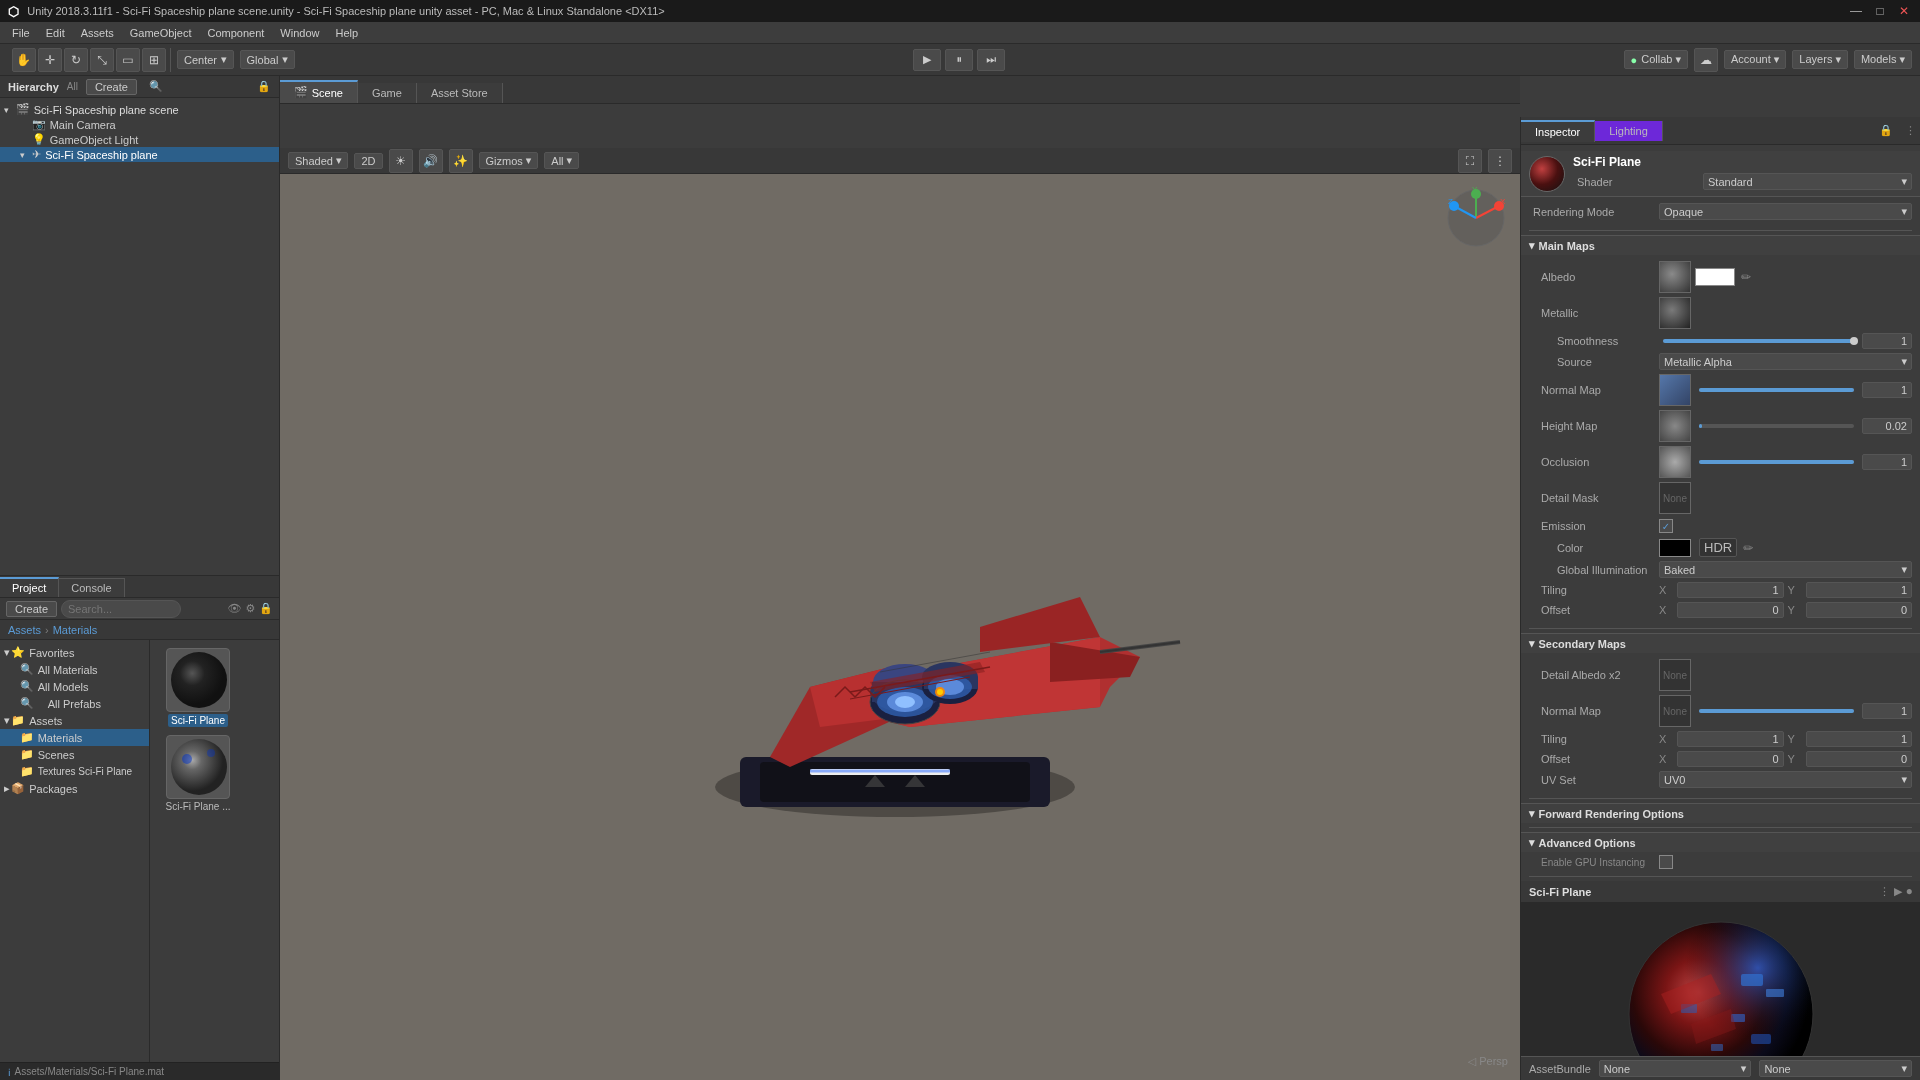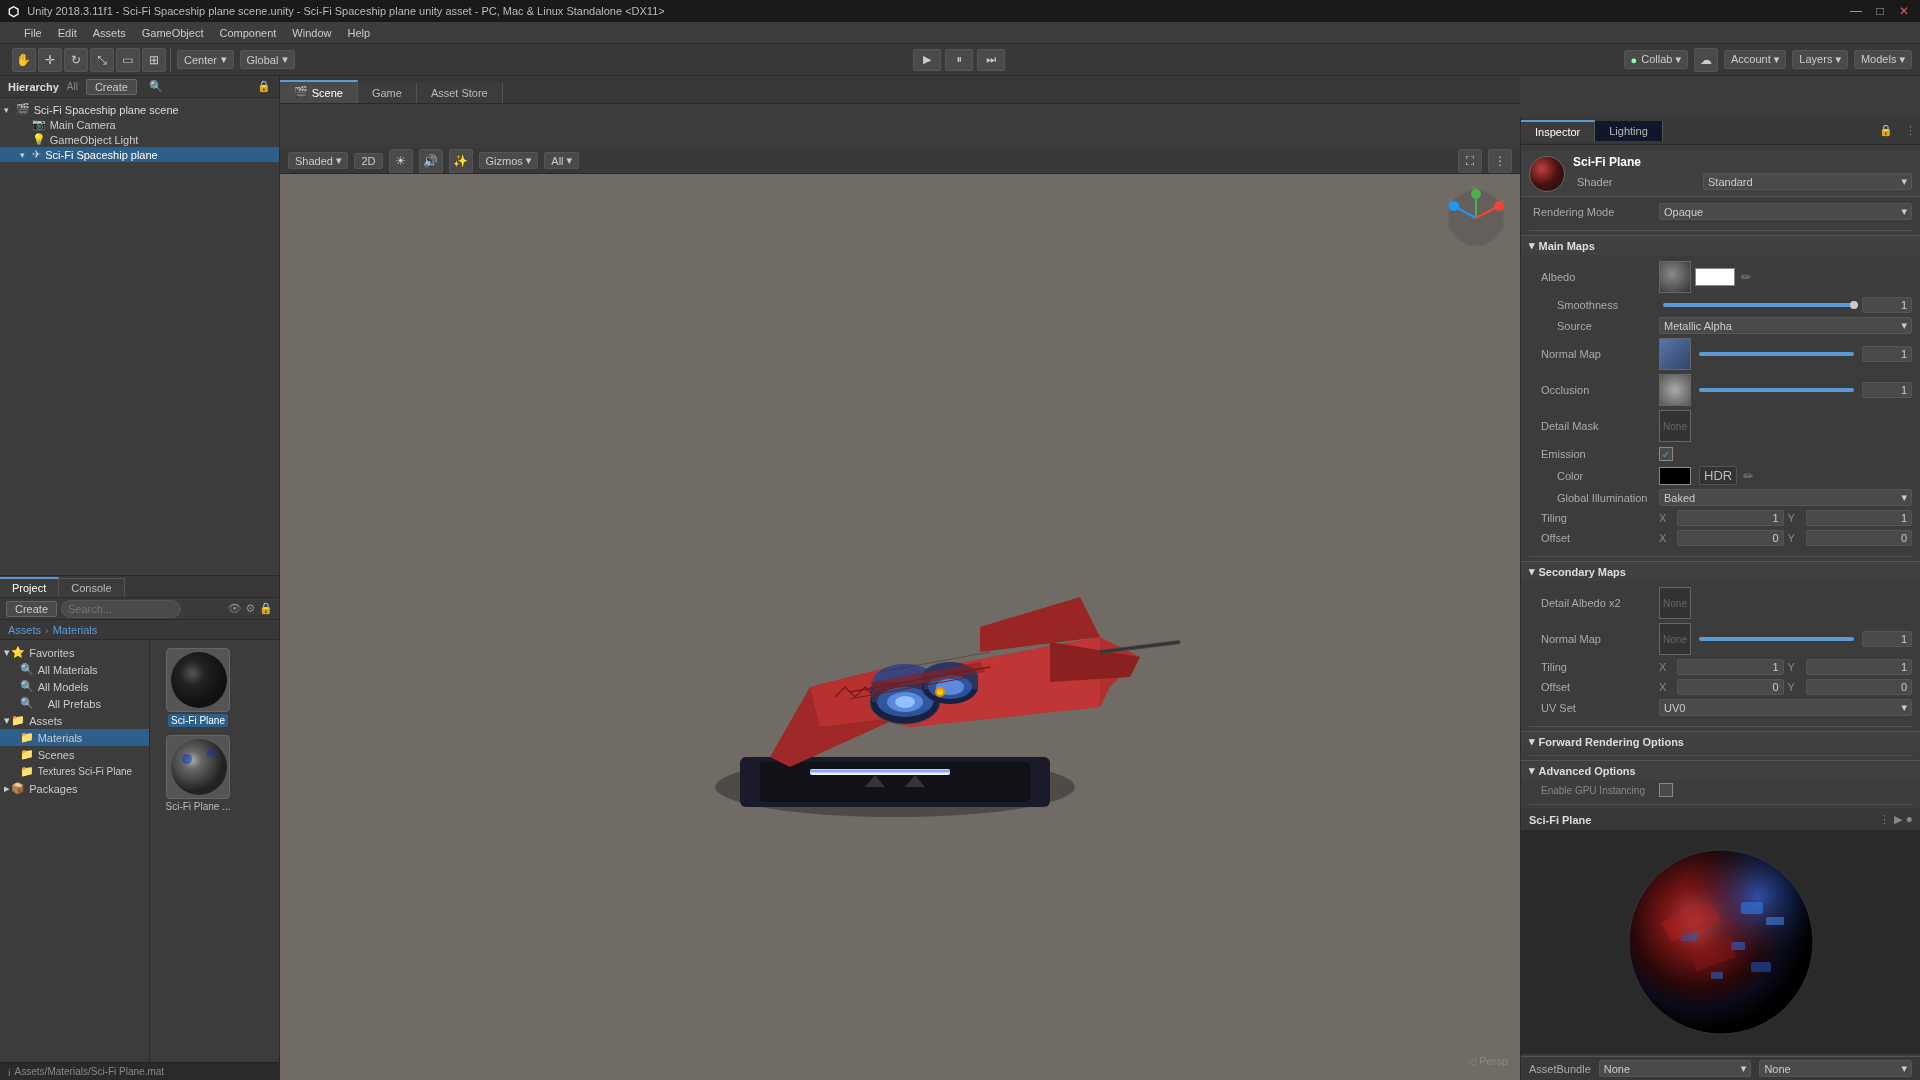--- a/index.html
+++ b/index.html
@@ -5,21 +5,21 @@
     * { margin: 0; padding: 0; box-sizing: border-box; }
     body { width: 1920px; height: 1080px; overflow: hidden; background: #3c3c3c; font-family: Arial, sans-serif; font-size: 11px; color: #ccc; user-select: none; }
 
     
     #titlebar { width: 100%; height: 22px; background: #1a1a1a; display: flex; align-items: center; justify-content: space-between; padding: 0 8px; color: #bbb; font-size: 11px; }
     #titlebar-left { display: flex; align-items: center; gap: 8px; }
     #titlebar-right { display: flex; gap: 8px; }
     .win-btn { width: 16px; height: 16px; display: flex; align-items: center; justify-content: center; cursor: pointer; color: #aaa; font-size: 12px; }
 
     
-    #menubar { width: 100%; height: 22px; background: #3d3d3d; display: flex; align-items: center; padding: 0 16px; border-bottom: 1px solid #2a2a2a; }
+    #menubar { width: 100%; height: 22px; background: #3d3d3d; display: flex; align-items: center; padding: 0 4px; border-bottom: 1px solid #2a2a2a; }
     .menu-item { padding: 2px 8px; cursor: pointer; color: #ccc; font-size: 11px; }
 
     
     #toolbar { width: 100%; height: 32px; background: #383838; display: flex; align-items: center; padding: 0 8px; gap: 6px; border-bottom: 1px solid #2a2a2a; }
     .toolbar-group { display: flex; align-items: center; gap: 2px; padding: 0 4px; border-right: 1px solid #555; }
     .toolbar-btn { width: 24px; height: 24px; background: #4a4a4a; border: 1px solid #555; border-radius: 2px; display: flex; align-items: center; justify-content: center; cursor: pointer; font-size: 12px; color: #ccc; }
     .toolbar-center { display: flex; align-items: center; gap: 4px; flex: 1; justify-content: center; }
     .play-btn { width: 28px; height: 22px; background: #4a4a4a; border: 1px solid #555; border-radius: 2px; cursor: pointer; display: flex; align-items: center; justify-content: center; color: #ccc; }
     .toolbar-dropdown { display: flex; align-items: center; background: #4a4a4a; border: 1px solid #555; border-radius: 2px; padding: 2px 6px; gap: 4px; cursor: pointer; font-size: 11px; color: #ccc; }
     .toolbar-right { display: flex; align-items: center; gap: 6px; margin-left: auto; }
@@ -70,21 +70,21 @@
 
     
     .spaceship-container { position: absolute; top: 0; left: 0; width: 100%; height: 100%; display: flex; align-items: center; justify-content: center; }
 
     
     .gizmo { position: absolute; top: 12px; right: 12px; width: 64px; height: 64px; }
 
     
     #right-panel { width: 400px; min-width: 400px; background: #3c3c3c; border-left: 1px solid #2a2a2a; display: flex; flex-direction: column; overflow: hidden; margin-top: 41px; }
     .inspector-tabs { height: 28px; background: #383838; display: flex; align-items: center; border-bottom: 1px solid #2a2a2a; }
-    .insp-tab { padding: 4px 14px; font-size: 11px; cursor: pointer; background: #0f172a; color: #bbb; border-right: 1px solid #555; }
+    .insp-tab { padding: 4px 14px; font-size: 11px; cursor: pointer; background: #6d28d9; color: #bbb; border-right: 1px solid #555; }
     .insp-tab.active { background: #3c3c3c; color: #fff; border-top: 2px solid #5b9bd5; }
     .inspector-body { flex: 1; overflow-y: auto; padding: 6px 0; background: #3c3c3c; }
     .inspector-body::-webkit-scrollbar { width: 8px; background: #333; }
     .inspector-body::-webkit-scrollbar-thumb { background: #555; }
 
     
     .insp-section { padding: 4px 8px; }
     .insp-row { display: flex; align-items: center; padding: 2px 0; min-height: 20px; }
     .insp-label { width: 130px; font-size: 11px; color: #aaa; flex-shrink: 0; padding-left: 4px; }
     .insp-value { flex: 1; display: flex; align-items: center; gap: 4px; }
@@ -489,20 +489,28 @@
           <span class="insp-label" style="padding-left:12px;">Albedo</span>
           <div class="insp-value">
             <div class="insp-texture">
               <div class="texture-circle"></div>
             </div>
             <div class="color-swatch" style="background:#fff; width:40px; height:18px;"></div>
             <span class="edit-icon">✏</span>
           </div>
         </div>
 
+        <div class="insp-row">
+          <span class="insp-label" style="padding-left:12px;">Metallic</span>
+          <div class="insp-value">
+            <div class="insp-texture">
+              <div class="texture-circle" style="background:radial-gradient(circle at 40% 40%, #7a7a7a, #222);"></div>
+            </div>
+          </div>
+        </div>
 
         <div class="insp-row">
           <span class="insp-label" style="padding-left:28px;">Smoothness</span>
           <div class="insp-value">
             <div class="insp-slider-track" style="flex:1;">
               <div class="insp-slider-fill" style="width:100%;"></div>
               <div class="insp-slider-thumb" style="left:calc(100% - 4px);"></div>
             </div>
             <span class="insp-number">1</span>
           </div>
@@ -524,20 +532,32 @@
             <div class="insp-texture">
               <div style="width:100%;height:100%;background:linear-gradient(135deg,#5577aa,#334466);"></div>
             </div>
             <div class="insp-slider-track" style="flex:1;">
               <div class="insp-slider-fill" style="width:100%;"></div>
             </div>
             <span class="insp-number">1</span>
           </div>
         </div>
 
+        <div class="insp-row">
+          <span class="insp-label" style="padding-left:12px;">Height Map</span>
+          <div class="insp-value">
+            <div class="insp-texture">
+              <div class="texture-circle" style="background:radial-gradient(circle,#888,#444);"></div>
+            </div>
+            <div class="insp-slider-track" style="flex:1;">
+              <div class="insp-slider-fill" style="width:2%;"></div>
+            </div>
+            <span class="insp-number">0.02</span>
+          </div>
+        </div>
 
         <div class="insp-row">
           <span class="insp-label" style="padding-left:12px;">Occlusion</span>
           <div class="insp-value">
             <div class="insp-texture">
               <div class="texture-circle" style="background:radial-gradient(circle,#aaa,#555);"></div>
             </div>
             <div class="insp-slider-track" style="flex:1;">
               <div class="insp-slider-fill" style="width:100%;"></div>
             </div>

